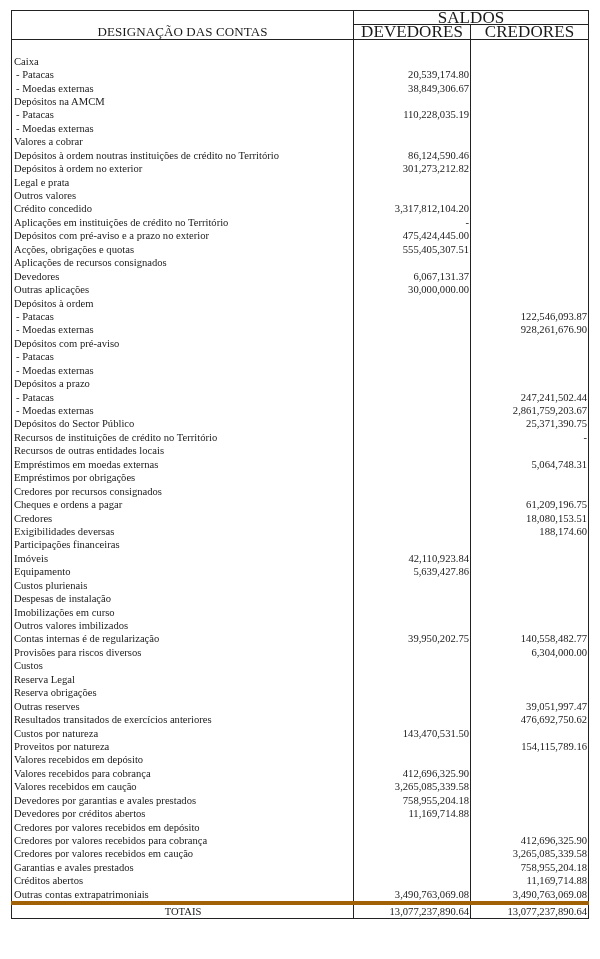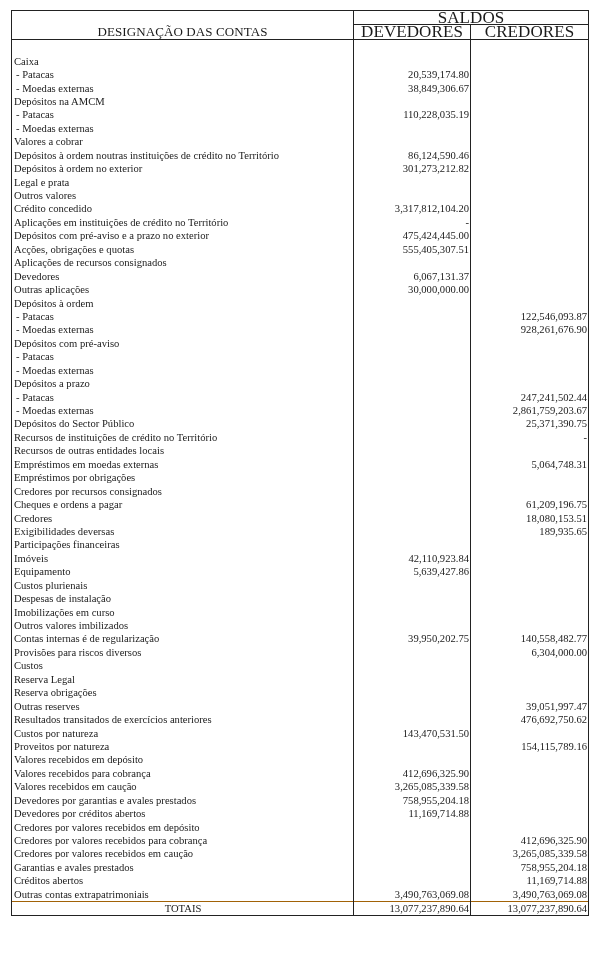--- a/index.html
+++ b/index.html
@@ -19,21 +19,21 @@
     }
     table.balance th.desc-head { vertical-align: bottom; padding-bottom: 0px; font-size: 13px; }
     table.balance td {
       padding: 0 1px 0 2px; height: 13.45px; white-space: nowrap; overflow: hidden;
       border-left: 1px solid #222; border-right: 1px solid #222;
     }
     table.balance td.num { text-align: right; padding-right: 1px; }
     table.balance td.sub { padding-left: 4px; margin-left: 37px; }
     table.balance tbody tr:first-child td { padding-top: 15px; }
     table.balance tr.total td {
-      border-top: 1px solid #a16207; border-bottom: 1px solid #222; height: 13px;
+      border-top: 4px solid #a16207; border-bottom: 1px solid #222; height: 13px;
     }
     table.balance tr.total td.total-label { text-align: center; }
   </style>
 </head>
 <body>
 
 <table class="balance">
   <colgroup>
     <col class="c-desc">
       <col class="c-dev">
@@ -221,21 +221,21 @@
         <td class="num">61,209,196.75</td>
       </tr>
       <tr>
         <td>Credores</td>
         <td class="num"></td>
         <td class="num">18,080,153.51</td>
       </tr>
       <tr>
         <td>Exigibilidades deversas</td>
         <td class="num"></td>
-        <td class="num">189,935.65</td>
+        <td class="num">188,174.60</td>
       </tr>
       <tr>
         <td>Participações financeiras</td>
         <td class="num"></td>
         <td class="num"></td>
       </tr>
       <tr>
         <td>Imóveis</td>
         <td class="num">42,110,923.84</td>
         <td class="num"></td>

